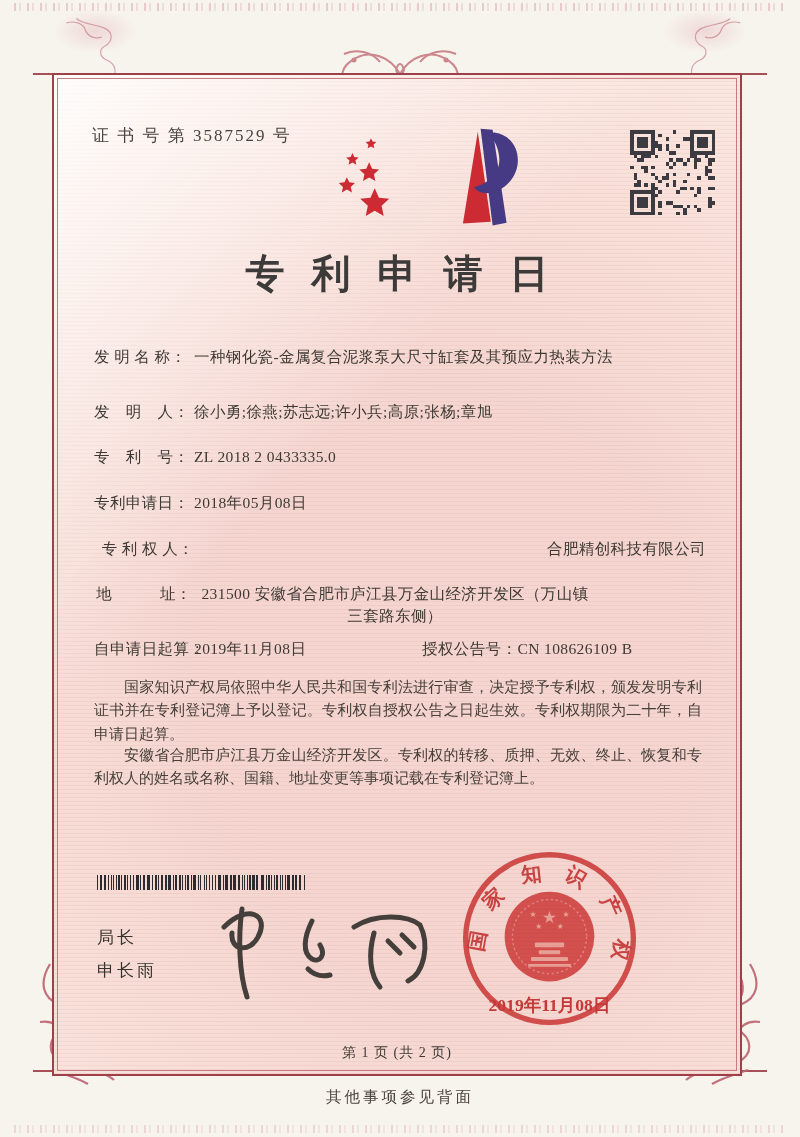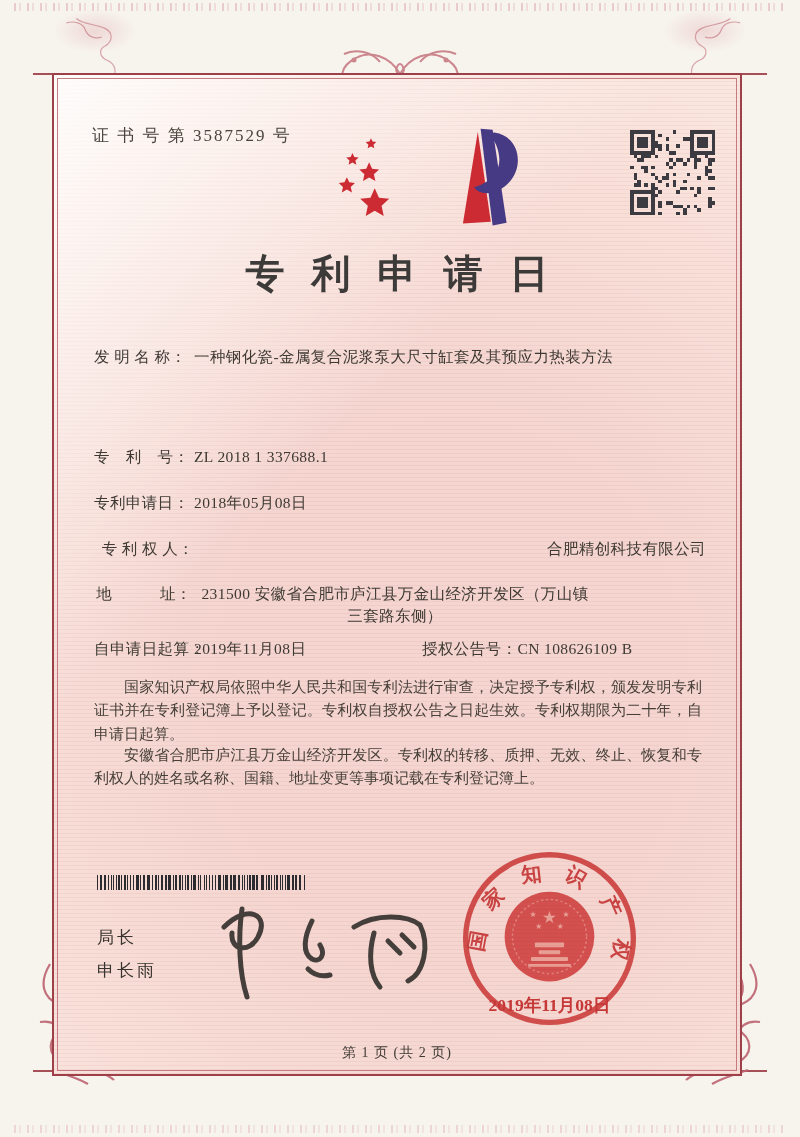--- a/index.html
+++ b/index.html
@@ -364,23 +364,27 @@
         <i style="left:46.15px;top:81.64999999999999px"></i>
         <i style="left:53.25px;top:81.64999999999999px"></i>
       </div>
 
     <div class="title">专利申请日</div>
 
     <div class="row r-name">
       <span class="lbl">发 明 名 称：</span>
       <span class="val">一种钢化瓷-金属复合泥浆泵大尺寸缸套及其预应力热装方法</span>
     </div>
+    <div class="row r-inv">
+      <span class="lbl">发　明　人：</span>
+      <span class="val">徐小勇;徐燕;苏志远;许小兵;高原;张杨;章旭</span>
+    </div>
     <div class="row r-pat">
       <span class="lbl">专　利　号：</span>
-      <span class="val">ZL 2018 1 337688.1</span>
+      <span class="val">ZL 2018 2 0433335.0</span>
     </div>
     <div class="row r-file">
       <span class="lbl">专利申请日：</span>
       <span class="val">2018年05月08日</span>
     </div>
     <div class="row r-owner">
       <span class="lbl">专 利 权 人：</span>
       <span class="val">合肥精创科技有限公司</span>
     </div>
     <div class="row r-addr">
@@ -504,13 +508,14 @@
       </g>
       <text font-size="21" font-weight="bold" fill="#d04848" letter-spacing="21" opacity="0.95">
         <textPath href="#sealArc" startOffset="14">国家知识产权局</textPath>
       </text>
       <text x="0" y="72" text-anchor="middle" font-size="18" font-weight="bold" fill="#ce4343">2019年11月08日</text>
     </svg>
 
     <div class="pageinfo">第 1 页 (共 2 页)</div>
   </div>
 
+  <div class="footnote">其他事项参见背面</div>
 </div>
 
 </body></html>

